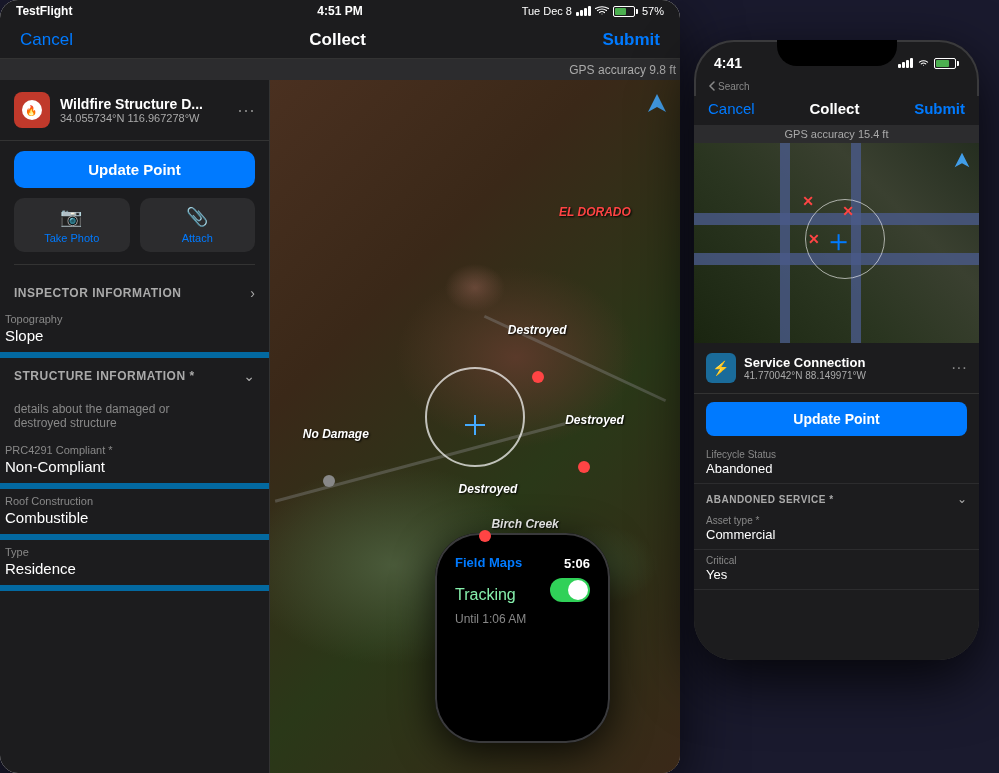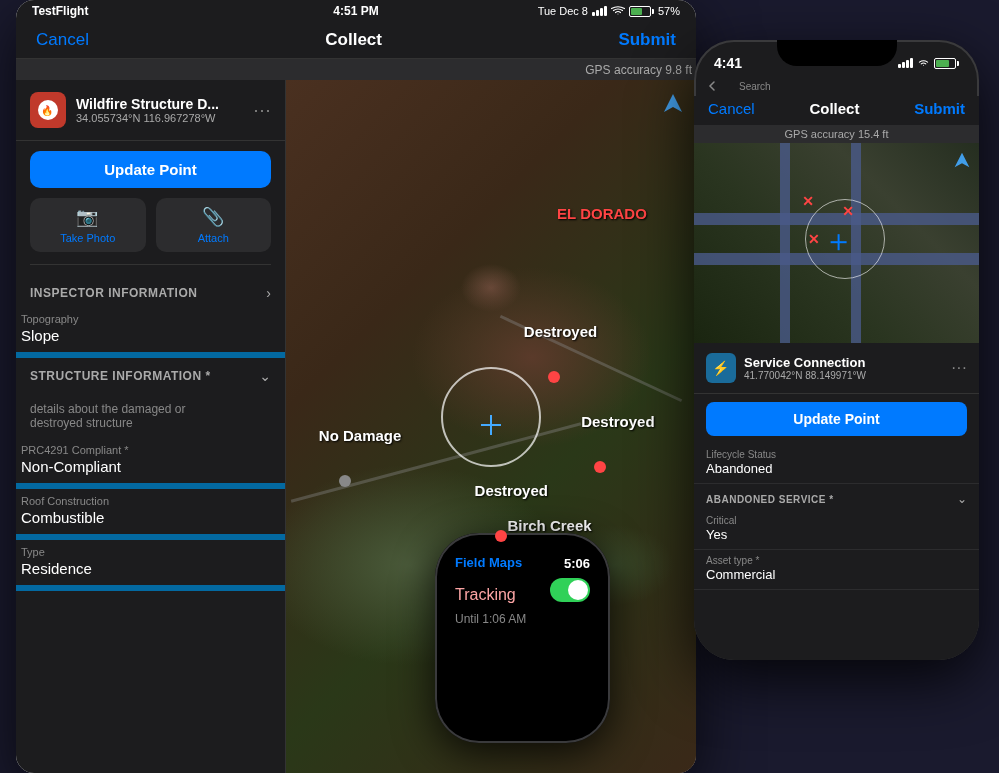--- a/index.html
+++ b/index.html
@@ -8,21 +8,21 @@
       width: 999px;
       height: 773px;
       overflow: hidden;
       font-family: -apple-system, BlinkMacSystemFont, 'SF Pro Display', 'Helvetica Neue', sans-serif;
       position: relative;
     }
 
     
     .tablet {
       position: absolute;
-      left: 16px; top: 0;
+      left: 0; top: 0;
       width: 680px;
       height: 773px;
       background: #ffffff;
       border-radius: 18px;
       overflow: hidden;
       box-shadow: 0 20px 60px rgba(0,0,0,0.7);
     }
 
     
     .tablet-status-bar {
@@ -132,23 +132,24 @@
       position: absolute;
       background: #4af;
     }
     .map-location-crosshair::before { width: 2px; height: 100%; left: 9px; top: 0; }
     .map-location-crosshair::after { width: 100%; height: 2px; top: 9px; left: 0; }
 
     
     .map-label {
       position: absolute;
       color: #fff;
-      font-size: 15px;
+      font-size: 12px;
       font-weight: 600;
       text-shadow: 1px 1px 2px #000;
+      font-style: italic;
     }
     .map-label-red { color: #ff4444; }
 
     
     .map-nav-arrow {
       position: absolute;
       top: 12px;
       right: 12px;
       color: #4af;
       font-size: 22px;
@@ -476,21 +477,21 @@
       border-radius: 38px;
       background: #000;
       overflow: hidden;
       display: flex;
       flex-direction: column;
       align-items: center;
       padding: 16px 14px 14px;
     }
     .watch-app-name { font-size: 13px; color: #007AFF; font-weight: 700; margin-bottom: 2px; }
     .watch-time { font-size: 13px; color: #fff; font-weight: 600; position: absolute; top: 16px; right: 18px; }
-    .watch-label { font-size: 16px; color: #fca5a5; font-weight: 400; margin-top: 10px; align-self: flex-start; }
+    .watch-label { font-size: 16px; color: #86efac; font-weight: 400; margin-top: 10px; align-self: flex-start; }
     .watch-toggle-row {
       display: flex;
       justify-content: space-between;
       align-items: center;
       width: 100%;
       margin-top: 4px;
     }
     .watch-toggle {
       width: 40px;
       height: 24px;
@@ -727,21 +728,21 @@
       </svg>
       <div class="battery-icon">
         <div class="battery-body">
           <div class="battery-fill" style="width:70%;"></div>
         </div>
         <div class="battery-tip"></div>
       </div>
     </div>
   </div>
 
-  <div style="display:flex;align-items:center;padding:0 12px 4px;gap:21px;">
+  <div style="display:flex;align-items:center;padding:0 12px 4px;gap:0;">
     <svg width="12" height="12" viewBox="0 0 12 12">
         <path d="M8 2 L4 6 L8 10" stroke="#888" stroke-width="1.5" fill="none" stroke-linecap="round"></path>
       </svg>
     <span style="font-size:10px;color:#888;">Search</span>
   </div>
 
   <div class="phone-nav">
     <span class="phone-nav-cancel">Cancel</span>
     <span class="phone-nav-title">Collect</span>
     <span class="phone-nav-submit">Submit</span>
@@ -795,28 +796,28 @@
     </div>
 
     
     <div class="phone-section-header">
       <span class="phone-section-title">ABANDONED SERVICE *</span>
       <span style="color:#aaa;font-size:12px;">⌄</span>
     </div>
 
     
     <div class="phone-field-item">
+      <div class="phone-field-label">Asset type *</div>
+      <div class="phone-field-value">Commercial</div>
+    </div>
+
+    
+    <div class="phone-field-item">
       <div class="phone-field-label">Critical</div>
       <div class="phone-field-value">Yes</div>
-    </div>
-
-    
-    <div class="phone-field-item">
-      <div class="phone-field-label">Asset type *</div>
-      <div class="phone-field-value">Commercial</div>
     </div>
 
   </div>
 </div>
 
 <div class="watch">
   <div class="watch-screen">
     <div style="display:flex;justify-content:space-between;width:100%;align-items:center;">
       <span class="watch-app-name">Field Maps</span>
       <span class="watch-time" style="position:static;">5:06</span>

